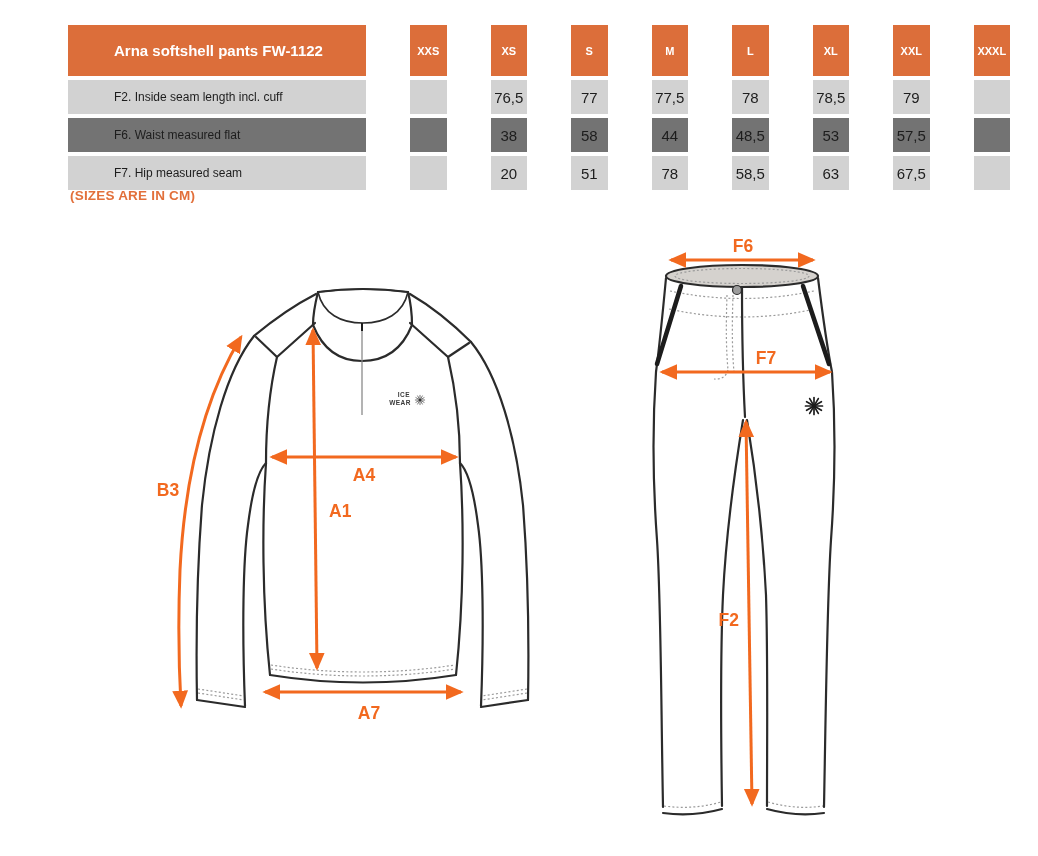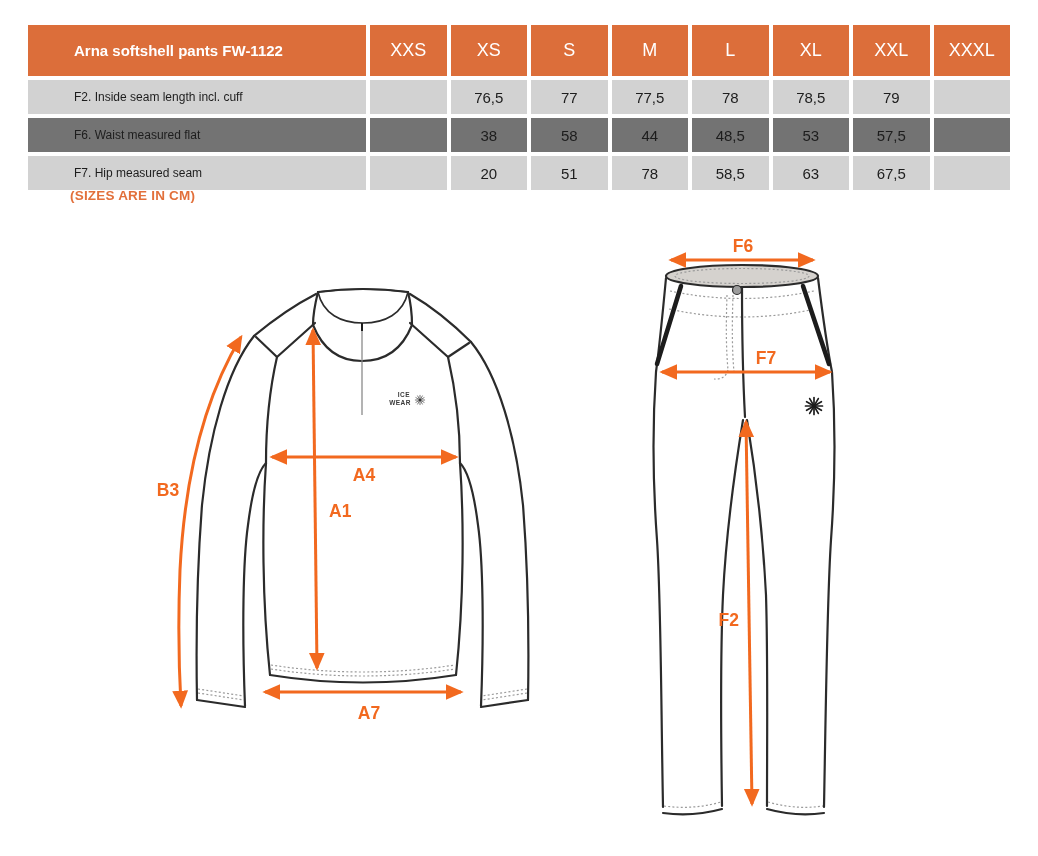--- a/index.html
+++ b/index.html
@@ -1,22 +1,22 @@
 <!DOCTYPE html>
 <html><head>
 <meta charset="utf-8">
 <style>
   html,body{margin:0;padding:0;background:#fff;font-family:"Liberation Sans",sans-serif;}
   .stage{position:relative;width:1038px;height:856px;background:#fff;overflow:hidden;}
 
   
   .size-table{position:absolute;left:28px;top:25px;width:982px;display:grid;
     grid-template-columns:338px repeat(8,1fr);grid-template-rows:51px 34px 34px 34px;gap:4px;}
-  .cell{display:flex;align-items:center;justify-content:center;font-size:15px;color:#1d1d1d;}
-  .cell.head{background:#DC6E3A;color:#fff;font-weight:400;font-size:18px;}
+  .cell{display:flex;align-items:center;justify-content:center;font-size:15px;color:#1d1d1d;margin-left:40px;}
+  .cell.head{background:#DC6E3A;color:#fff;font-weight:700;font-size:11px;}
   .cell.first{justify-content:flex-start;padding-left:46px;font-size:12px;}
   .cell.title{font-size:15px;font-weight:700;}
   .rowA{background:#D2D2D2;}
   .rowB{background:#737373;}
 
   .note{position:absolute;left:70px;top:188px;color:#E2703B;font-size:13.5px;
     font-weight:700;letter-spacing:.2px;}
 
   
   .jacket-svg{position:absolute;left:140px;top:230px;}

